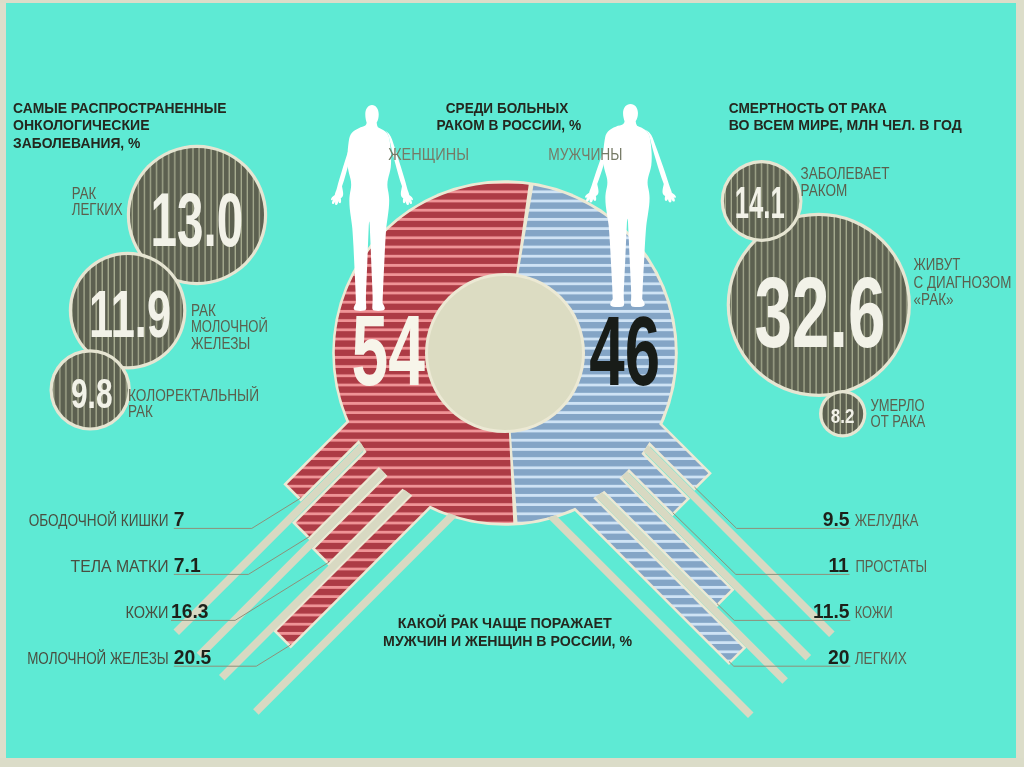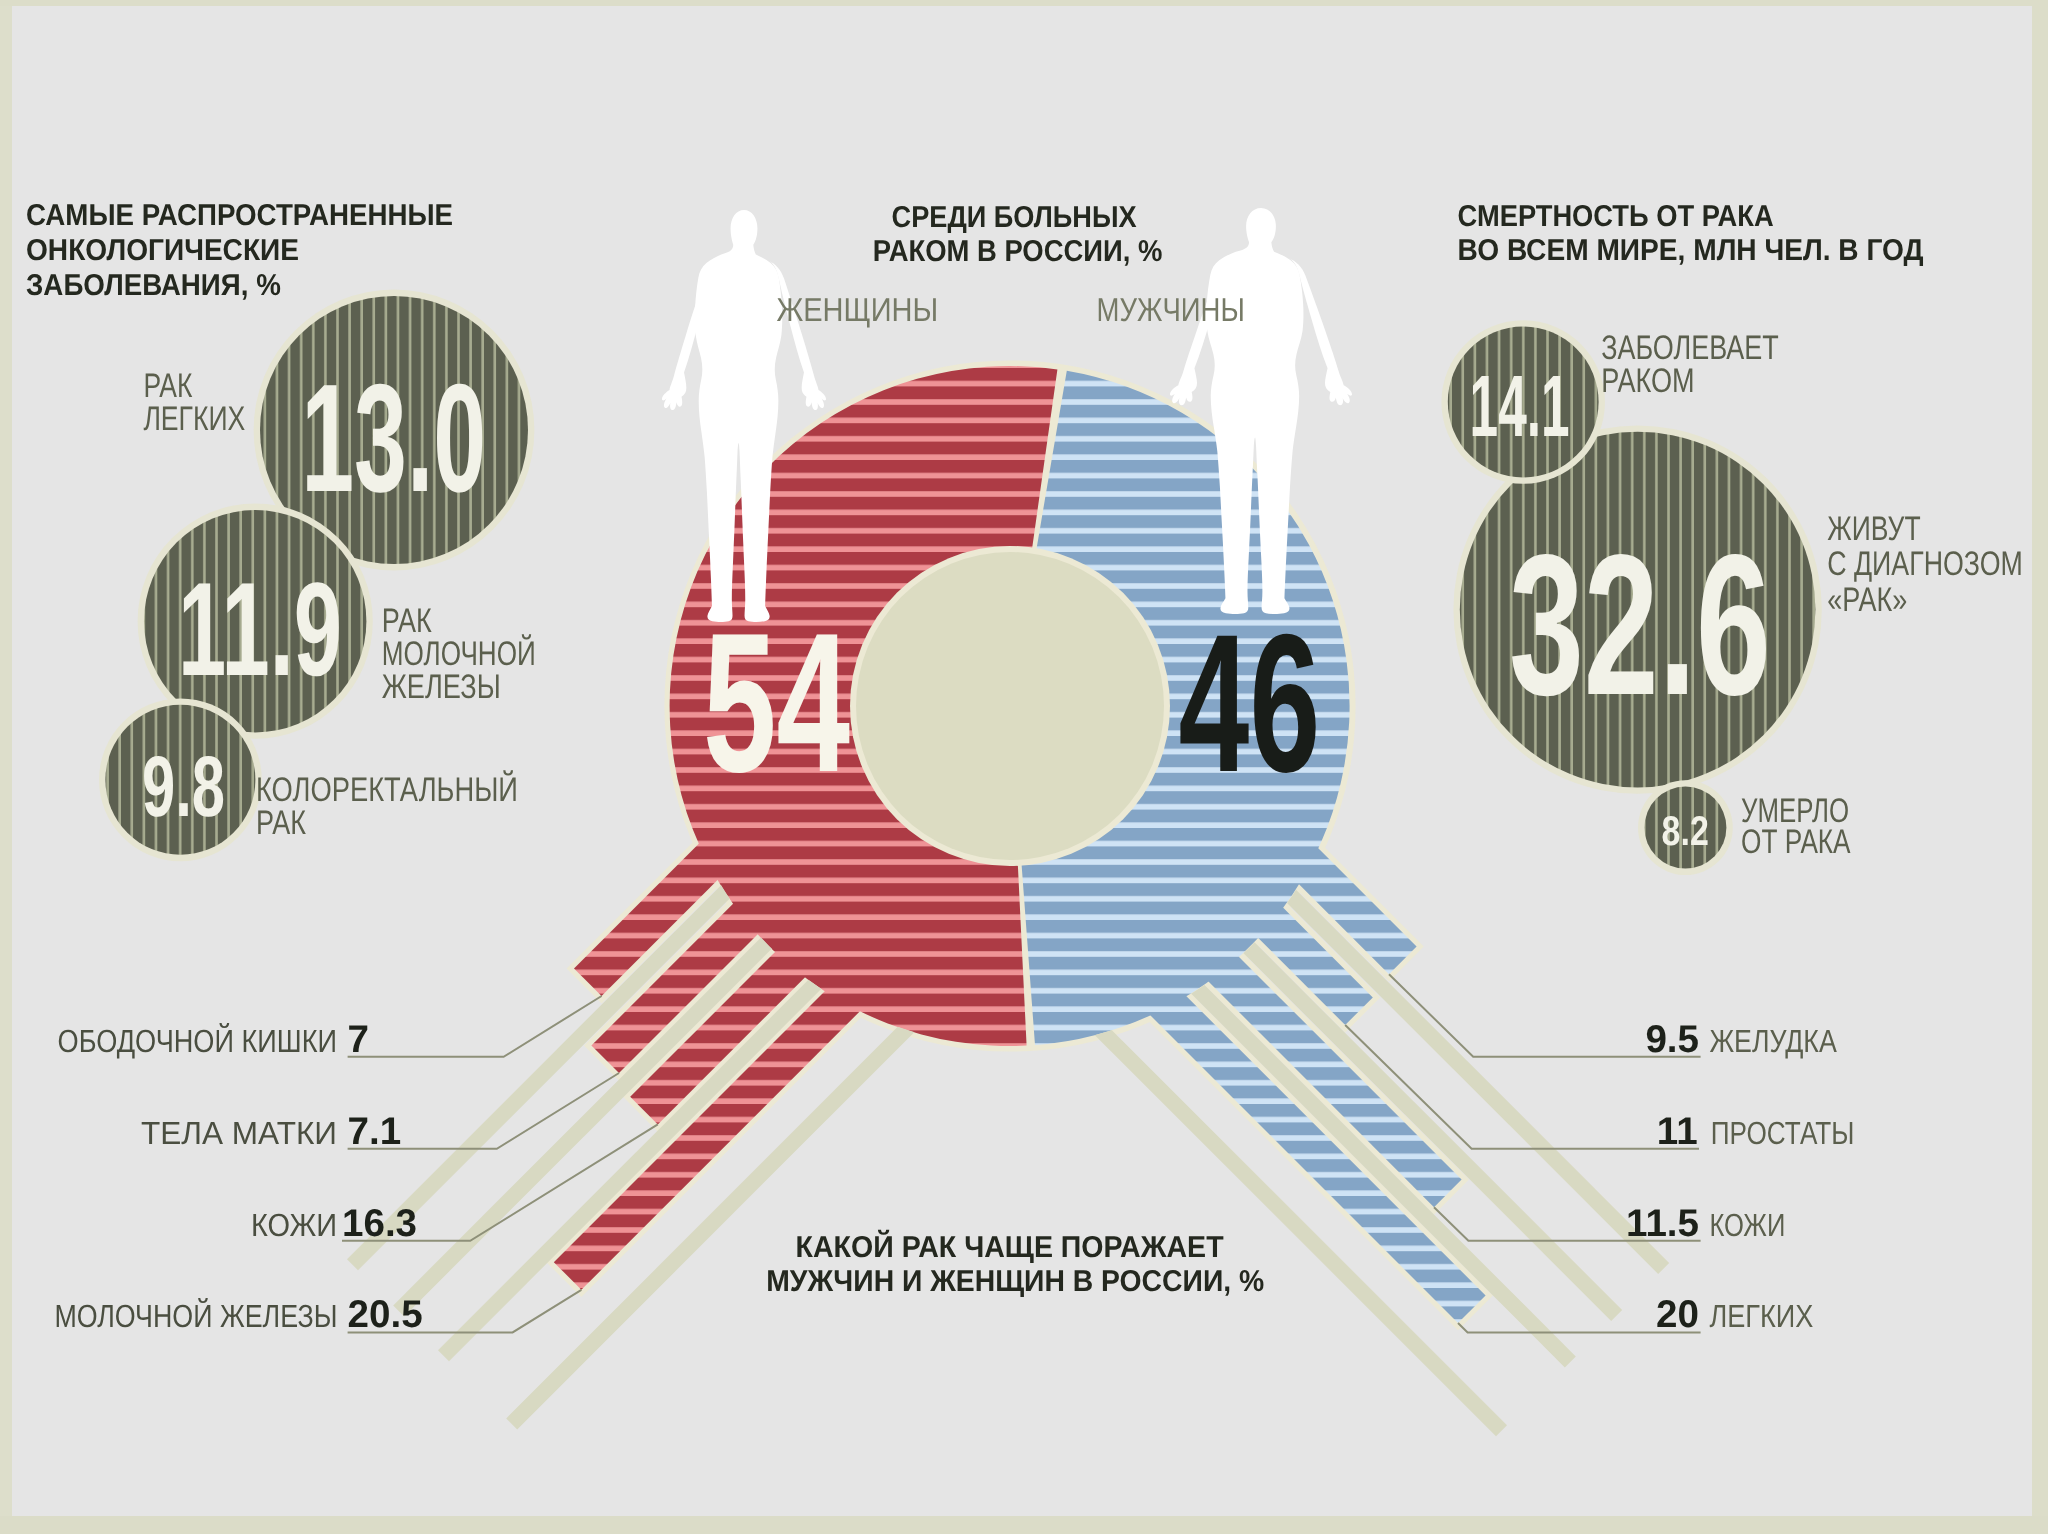--- a/index.html
+++ b/index.html
@@ -1,18 +1,18 @@
 <!DOCTYPE html>
 <html><head>
 <meta charset="utf-8">
 <style>
   html,body{margin:0;padding:0;background:#d8d9c2;}
   body{width:1024px;height:767px;overflow:hidden;
        font-family:"Liberation Sans",sans-serif;-webkit-font-smoothing:antialiased;}
-  #stage{position:relative;width:1024px;height:767px;background:#e5e5e5;overflow:hidden;}
+  #stage{position:relative;width:1024px;height:767px;background:#5eead4;overflow:hidden;}
   svg#art{position:absolute;left:0;top:0;}
   text{ font-family:"Liberation Sans",sans-serif; }
   .hdr{font-weight:bold;font-size:15.1px;fill:#24281f;}
   .leg{font-size:16.5px;fill:#767a66;}
   .bubnum{font-weight:bold;fill:#f2f2e8;}
   .bublab{font-size:17px;fill:#5b5f4d;}
   .rowlab{font-size:16px;fill:#4a4e40;}
   .rowlabu{font-size:16px;fill:#5b5f4d;}
   .rowval{font-size:19.3px;font-weight:bold;fill:#1d211a;}
 </style>

